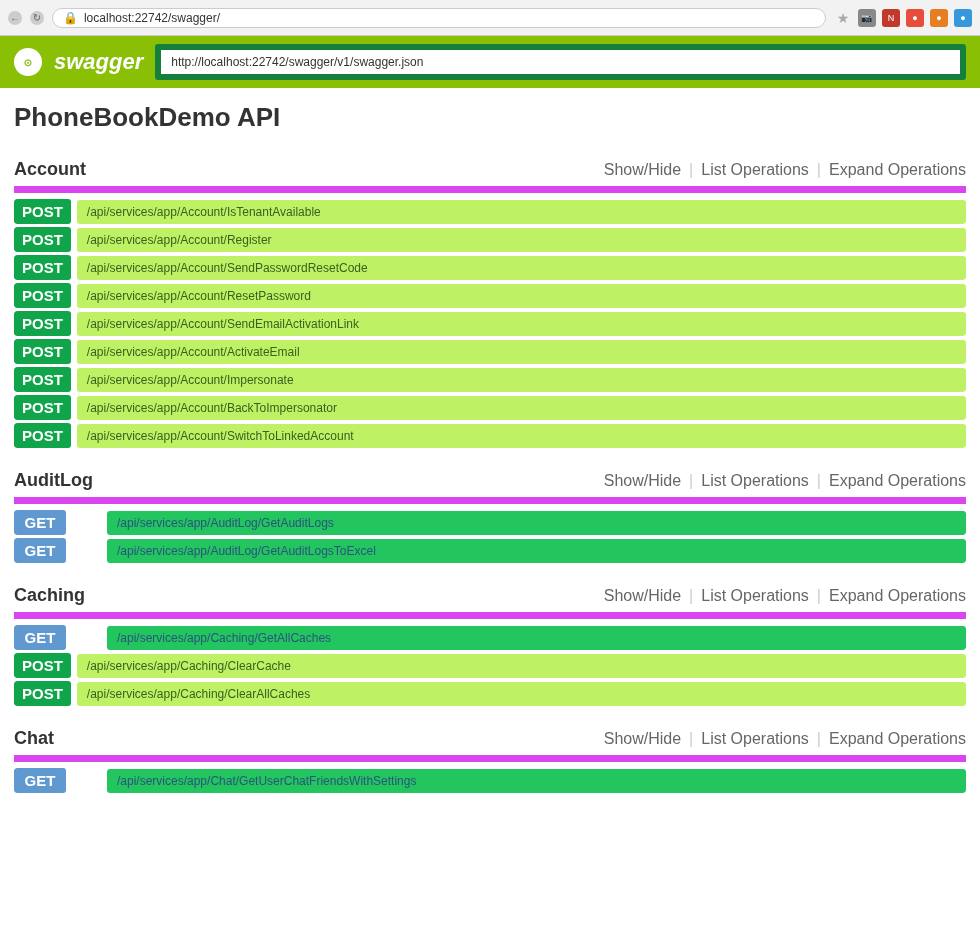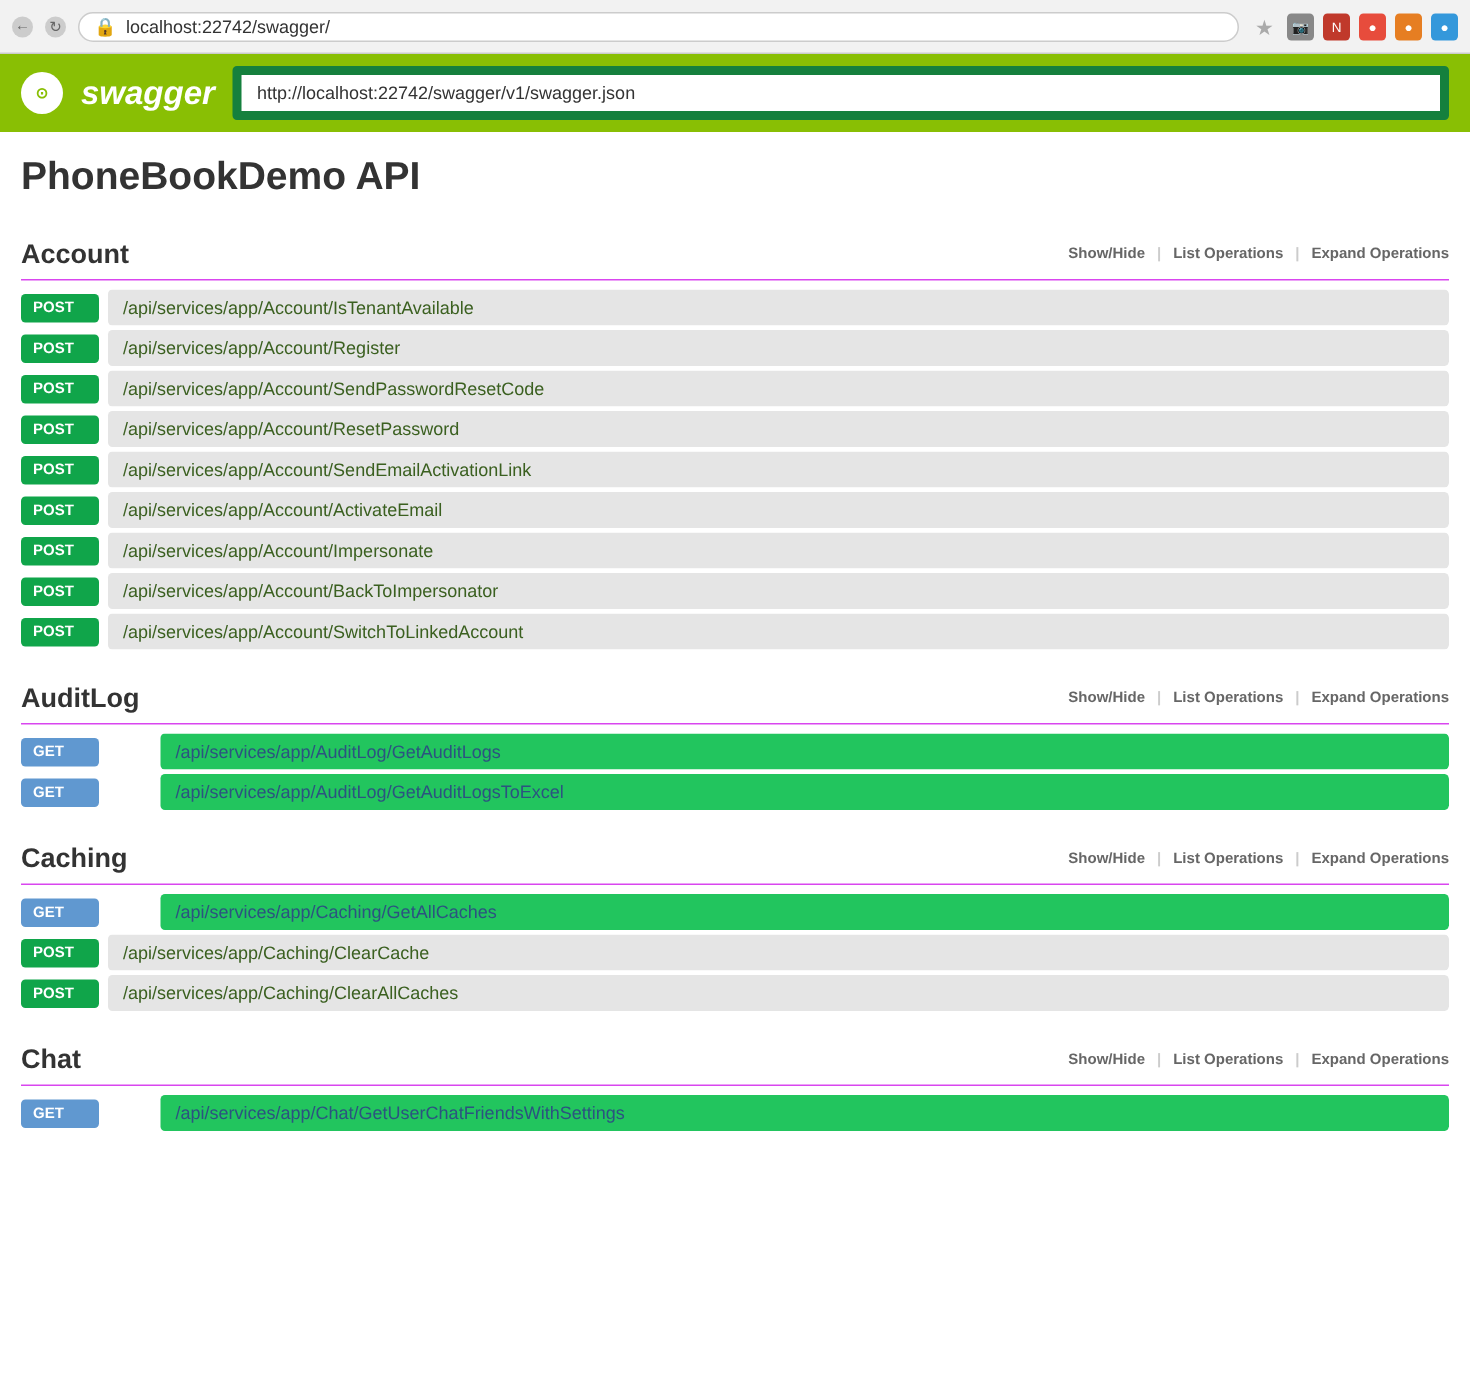--- a/index.html
+++ b/index.html
@@ -85,62 +85,63 @@
       color: #333;
       margin-bottom: 20px;
     }
 
     
     .api-section { margin-bottom: 16px; }
     .section-header {
       display: flex;
       align-items: center;
       padding: 6px 0;
-      border-bottom: 1px solid #d946ef;
+      border-bottom: 7px solid #d946ef;
       margin-bottom: 6px;
     }
     .section-title {
       font-size: 18px;
       font-weight: bold;
       color: #333;
       flex: 1;
     }
     .section-controls {
       display: flex; align-items: center; gap: 8px;
-      font-size: 10px; color: #666; font-weight: bold;
+      font-size: 16px; color: #666;
     }
     .section-controls .divider { color: #ccc; }
     .section-controls a {
       color: #666;
       text-decoration: none;
       cursor: pointer;
     }
 
     
     .endpoint-row {
       display: flex;
       align-items: center;
       margin-bottom: 3px;
       border-radius: 3px;
       overflow: hidden;
     }
     .method-badge {
       padding: 4px 8px;
       color: #fff;
       font-weight: bold;
-      font-size: 10px;
+      font-size: 15px;
       min-width: 52px;
+      text-align: center;
       border-radius: 3px;
       margin-right: 6px;
     }
     .method-post { background: #10a54a; }
     .method-get  { background: #6098d0; }
 
     .endpoint-path {
-      background: #e5e5e5;
+      background: #bef264;
       flex: 1;
       padding: 5px 10px;
       font-size: 12px;
       color: #3b6020;
       border-radius: 3px;
     }
     .endpoint-path-get {
       background: #22c55e;
       color: #2c5380;
       margin-left: 35px;

